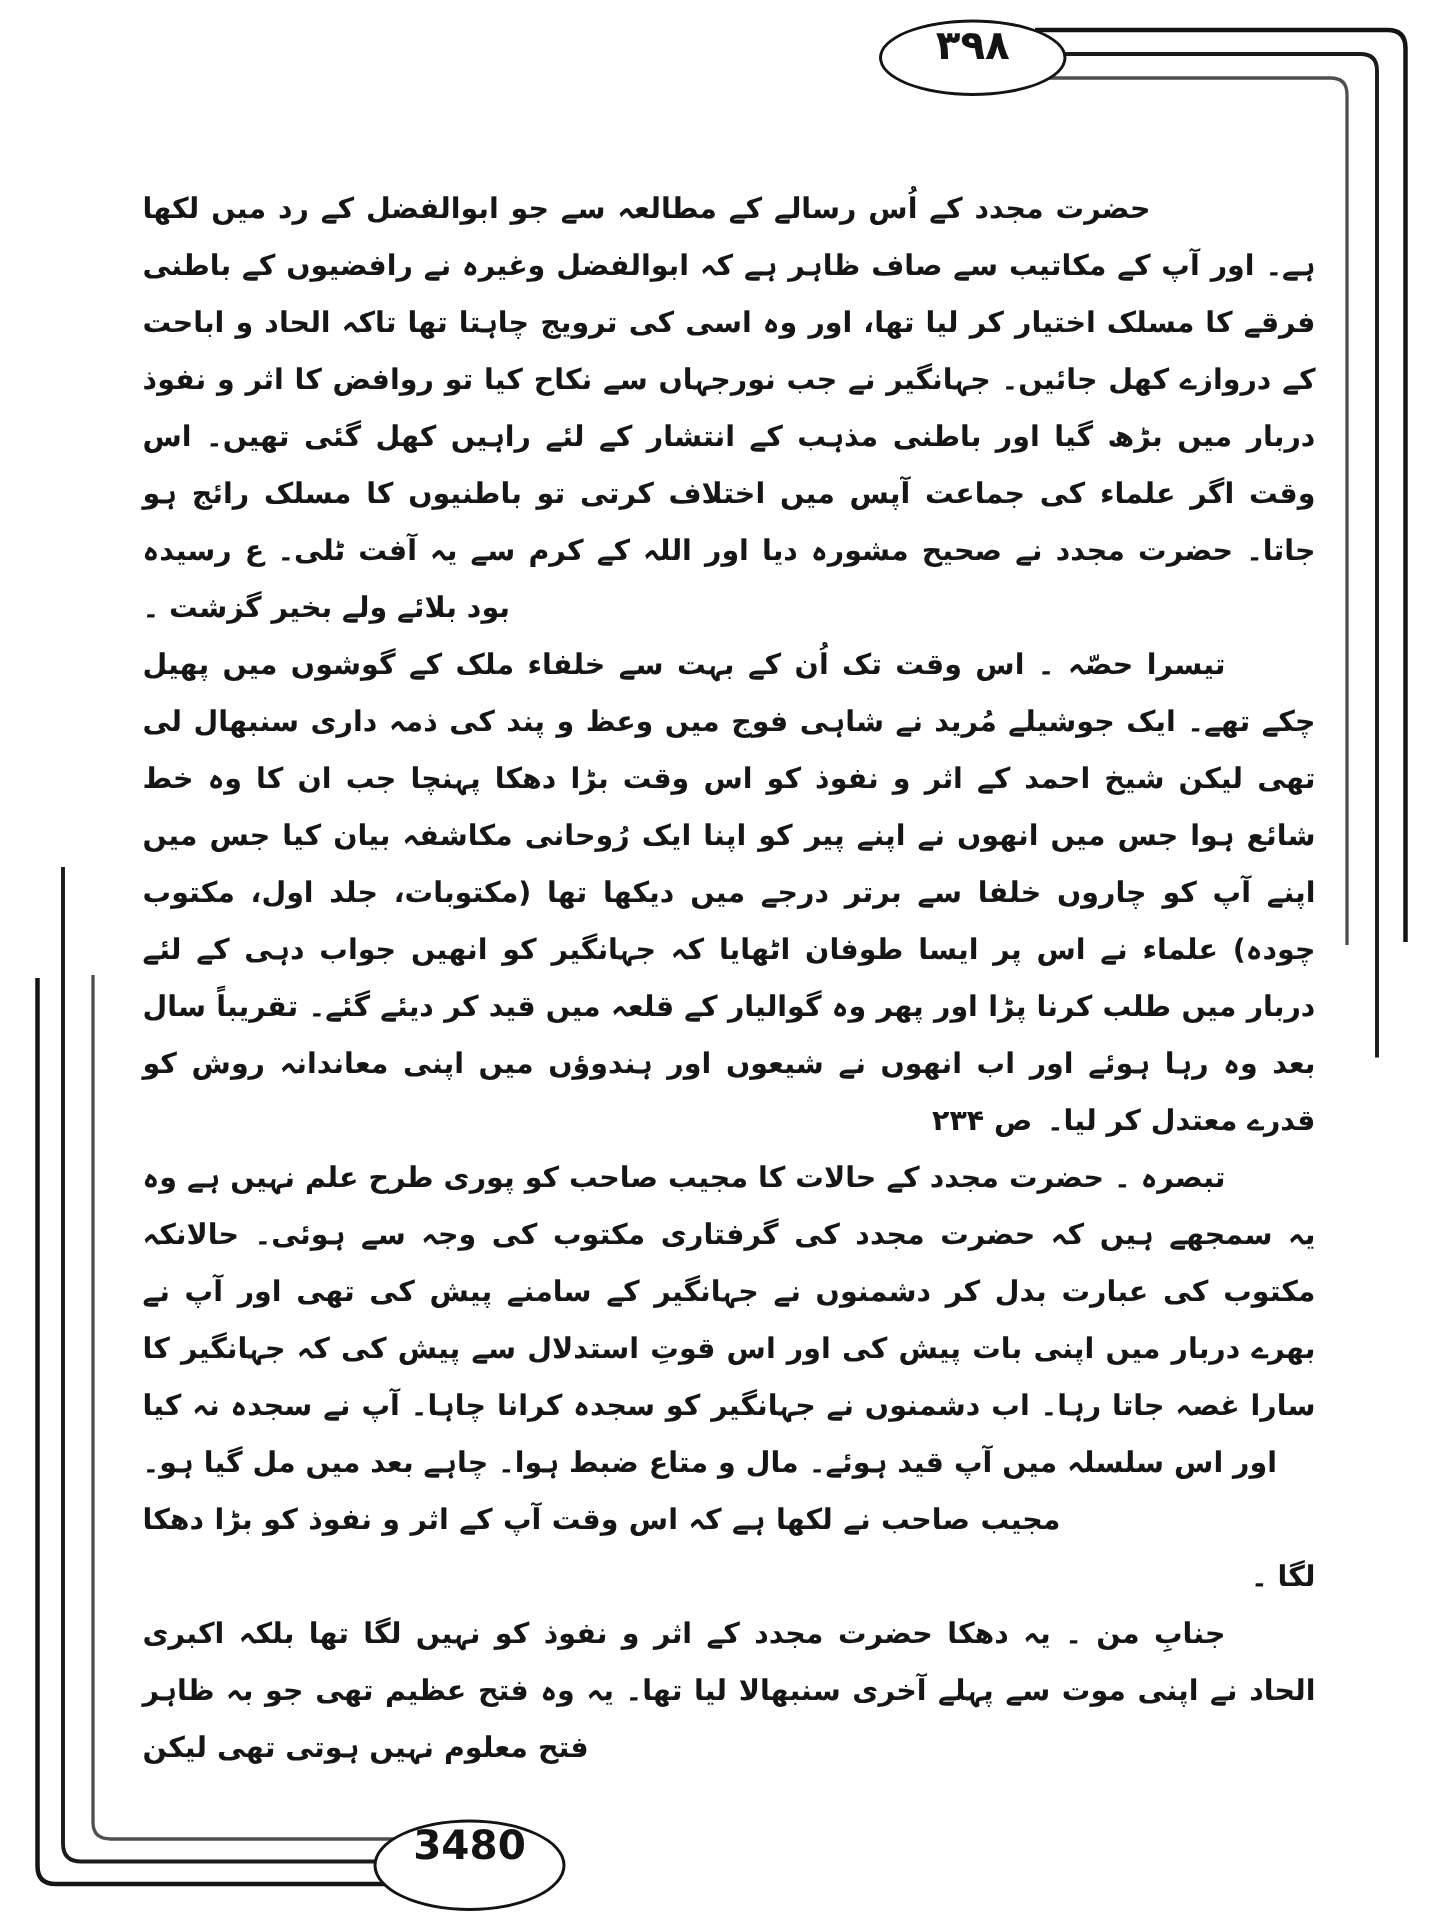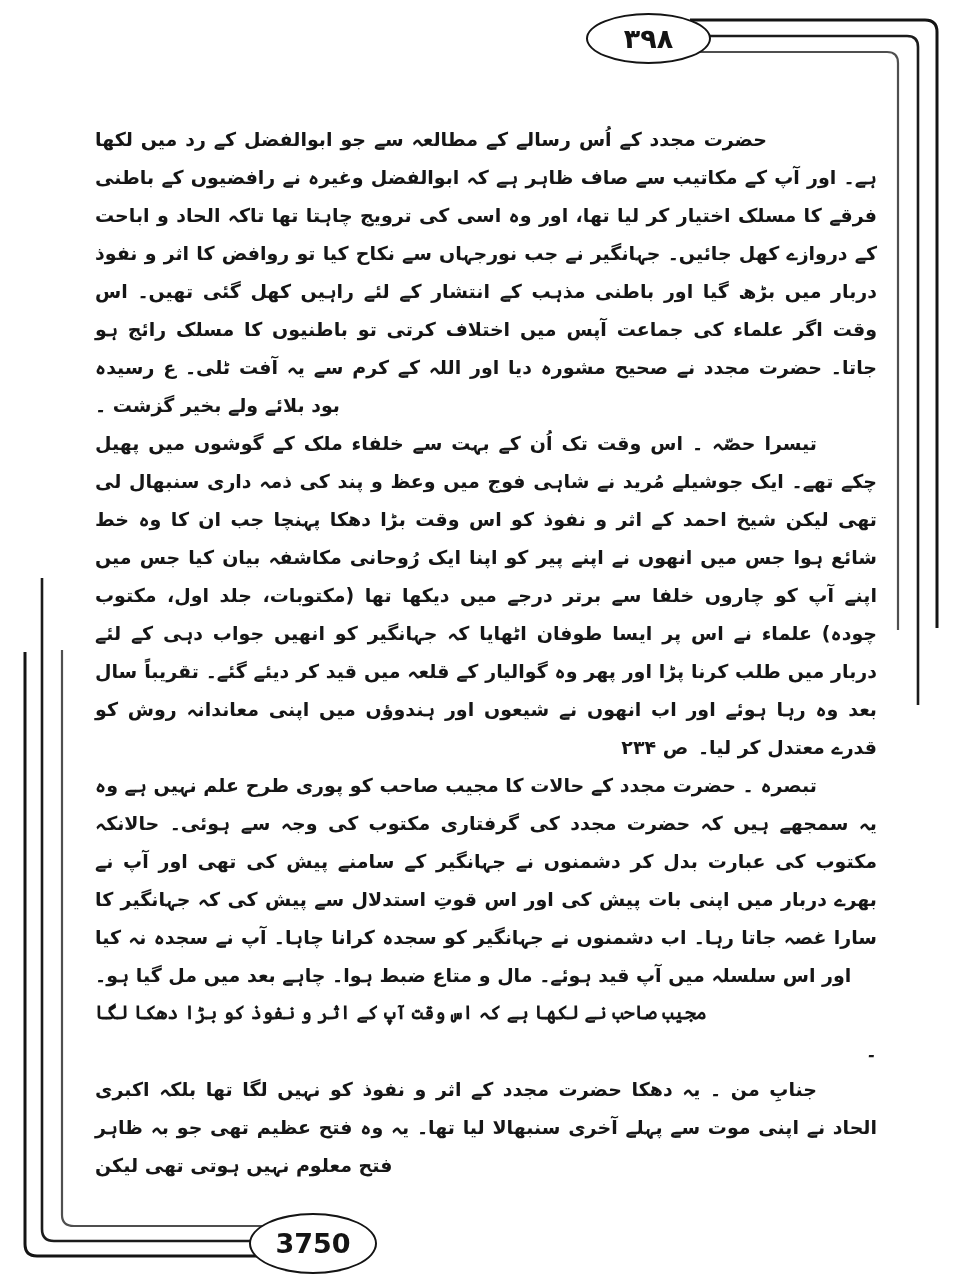--- a/index.html
+++ b/index.html
@@ -10,21 +10,21 @@
     overflow:hidden;
     font-family:"DejaVu Sans",sans-serif;
   }
   .page{position:absolute;inset:0;background:#ffffff;}
   .border-svg{position:absolute;left:0;top:0;z-index:1;}
   .oval{
     position:absolute;z-index:2;
     background:#ffffff;
     border:2.5px solid #141414;
     border-radius:50%;
-    display:flex;align-items:center;justify-content:center;
+    display:flex;align-items:flex-start;justify-content:center;
     direction:rtl;
     font-weight:bold;color:#141414;
   }
   .oval-top{left:586px;top:13px;width:121px;height:47px;font-size:27px;}
   .oval-bottom{left:249px;top:1213px;width:124px;height:57px;font-size:27px;}
   .text-block{
     position:absolute;z-index:3;
     left:95px;top:120px;width:782px;
     direction:rtl;
     color:#161616;
@@ -34,21 +34,21 @@
     text-align:justify;
   }
   .para{
     margin:0;
     text-indent:60px;
     text-align:justify;
     text-align-last:left;
   }
   .para.first{text-indent:110px;}
   .para.last-right{text-align-last:right;}
-  .para.single{text-indent:170px;text-align-last:right;font-family:Liberation Serif, serif;}
+  .para.single{text-indent:170px;text-align-last:right;}
   .citation{
     text-underline-offset:4px;
     padding:0 3px;
   }
 </style>
 </head>
 <body>
 
 <div class="page">
 
@@ -61,21 +61,21 @@
     <path d="M 25 652 V 1244 Q 25 1256 37 1256 H 330" stroke="#141414" stroke-width="3"></path>
     <path d="M 42 578 V 1229 Q 42 1241 54 1241 H 330" stroke="#1b1b1b" stroke-width="2.6"></path>
     <path d="M 62 650 V 1215 Q 62 1226 74 1226 H 330" stroke="#4f4f4f" stroke-width="2.2"></path>
   </svg>
 
   <div class="oval oval-top">
     <span>۳۹۸</span>
   </div>
 
   <div class="oval oval-bottom">
-    <span>3750</span>
+    <span>3480</span>
   </div>
 
   <main class="text-block">
     <p class="para first">حضرت مجدد کے اُس رسالے کے مطالعہ سے جو ابوالفضل کے رد میں لکھا ہے۔ اور آپ کے مکاتیب سے صاف ظاہر ہے کہ ابوالفضل وغیرہ نے رافضیوں کے باطنی فرقے کا مسلک اختیار کر لیا تھا، اور وہ اسی کی ترویج چاہتا تھا تاکہ الحاد و اباحت کے دروازے کھل جائیں۔ جہانگیر نے جب نورجہاں سے نکاح کیا تو روافض کا اثر و نفوذ دربار میں بڑھ گیا اور باطنی مذہب کے انتشار کے لئے راہیں کھل گئی تھیں۔ اس وقت اگر علماء کی جماعت آپس میں اختلاف کرتی تو باطنیوں کا مسلک رائج ہو جاتا۔ حضرت مجدد نے صحیح مشورہ دیا اور اللہ کے کرم سے یہ آفت ٹلی۔ ع رسیدہ بود بلائے ولے بخیر گزشت ۔</p>
 
 
     <p class="para last-right"><span>تیسرا حصّہ ۔ اس وقت تک اُن کے بہت سے خلفاء ملک کے گوشوں میں پھیل چکے تھے۔ ایک جوشیلے مُرید نے شاہی فوج میں وعظ و پند کی ذمہ داری سنبھال لی تھی لیکن شیخ احمد کے اثر و نفوذ کو اس وقت بڑا دھکا پہنچا جب ان کا وہ خط شائع ہوا جس میں انھوں نے اپنے پیر کو اپنا ایک رُوحانی مکاشفہ بیان کیا جس میں اپنے آپ کو چاروں خلفا سے برتر درجے میں دیکھا تھا (مکتوبات، جلد اول، مکتوب چودہ) علماء نے اس پر ایسا طوفان اٹھایا کہ جہانگیر کو انھیں جواب دہی کے لئے دربار میں طلب کرنا پڑا اور پھر وہ گوالیار کے قلعہ میں قید کر دیئے گئے۔ تقریباً سال بعد وہ رہا ہوئے اور اب انھوں نے شیعوں اور ہندوؤں میں اپنی معاندانہ روش کو قدرے معتدل کر لیا۔ </span><span class="citation">ص ۲۳۴</span></p>
 
     <p class="para">تبصرہ ۔ حضرت مجدد کے حالات کا مجیب صاحب کو پوری طرح علم نہیں ہے وہ یہ سمجھے ہیں کہ حضرت مجدد کی گرفتاری مکتوب کی وجہ سے ہوئی۔ حالانکہ مکتوب کی عبارت بدل کر دشمنوں نے جہانگیر کے سامنے پیش کی تھی اور آپ نے بھرے دربار میں اپنی بات پیش کی اور اس قوتِ استدلال سے پیش کی کہ جہانگیر کا سارا غصہ جاتا رہا۔ اب دشمنوں نے جہانگیر کو سجدہ کرانا چاہا۔ آپ نے سجدہ نہ کیا اور اس سلسلہ میں آپ قید ہوئے۔ مال و متاع ضبط ہوا۔ چاہے بعد میں مل گیا ہو۔</p>
 

